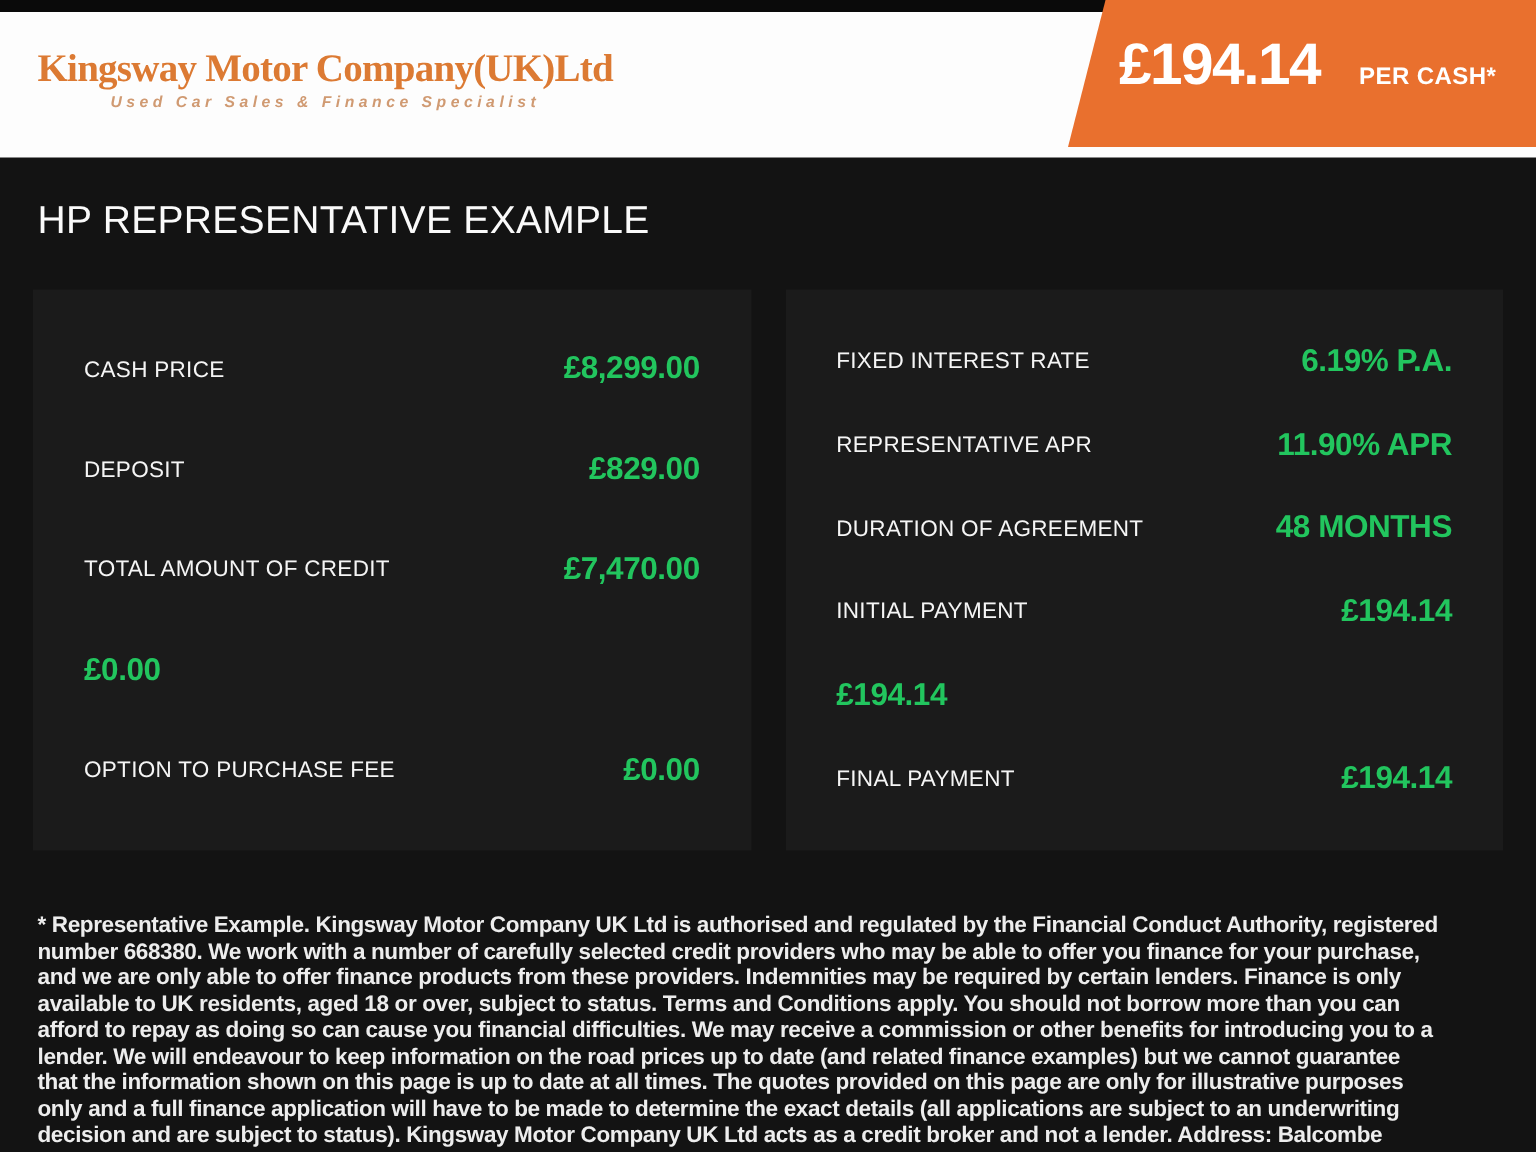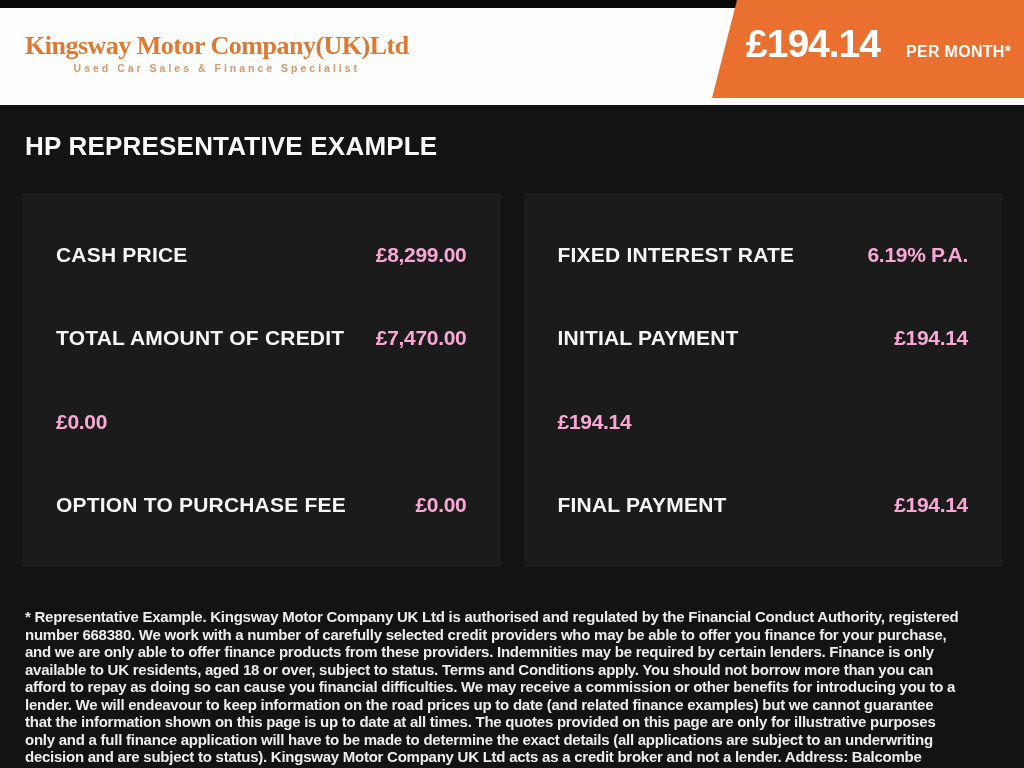--- a/index.html
+++ b/index.html
@@ -41,20 +41,21 @@
     white-space: nowrap;
     line-height: 1.1;
   }
   .logo-tagline {
     margin-top: 1px;
     font-size: 10.5px;
     font-weight: 700;
     color: #d09a72;
     letter-spacing: 3px;
     white-space: nowrap;
+    font-style: italic;
   }
   
   .price-badge {
     position: absolute;
     top: 0; right: 0;
     width: 344px; height: 98px;
     background: #e9702e;
     -webkit-clip-path: polygon(57px 0, 344px 0, 344px 98px, 32px 98px);
     clip-path: polygon(57px 0, 344px 0, 344px 98px, 32px 98px);
     display: flex;
@@ -72,21 +73,21 @@
     margin-left: 26px;
     font-size: 16px;
     font-weight: 700;
     letter-spacing: 0.3px;
   }
   
   .page-title {
     position: absolute;
     top: 131px; left: 25px;
     font-size: 26px;
-    font-weight: 700;
+    font-weight: 400;
     color: #fafafa;
     letter-spacing: 0.2px;
   }
   .panels {
     position: absolute;
     top: 193px; left: 22px;
     width: 980px;
     display: flex;
     gap: 23px;
   }
@@ -98,30 +99,30 @@
     display: flex;
     flex-direction: column;
   }
   .finance-row {
     flex: 1;
     display: flex;
     justify-content: space-between;
     align-items: center;
   }
   .finance-label {
-    font-size: 21px;
-    font-weight: 700;
+    font-size: 15px;
+    font-weight: 400;
     color: #f5f5f5;
     letter-spacing: 0.2px;
     white-space: nowrap;
   }
   .finance-value {
     font-size: 21px;
     font-weight: 700;
-    color: #f9a8d4;
+    color: #22c55e;
     letter-spacing: -0.3px;
     white-space: nowrap;
   }
   .disclaimer {
     position: absolute;
     top: 608px; left: 25px;
     width: 935px;
     font-size: 15px;
     font-weight: 700;
     letter-spacing: -0.25px;
@@ -138,51 +139,63 @@
 
   <header class="header">
     <div class="logo">
       <div class="logo-title">Kingsway Motor Company(UK)Ltd</div>
       <div class="logo-tagline">Used Car Sales &amp; Finance Specialist</div>
     </div>
   </header>
 
   <div class="price-badge">
     <span class="badge-amount">£194.14</span>
-    <span class="badge-period">PER MONTH*</span>
+    <span class="badge-period">PER CASH*</span>
   </div>
 
   <h1 class="page-title">HP REPRESENTATIVE EXAMPLE</h1>
 
   <div class="panels">
 
     <section class="panel">
       <div class="finance-row">
         <span class="finance-label">CASH PRICE</span>
         <span class="finance-value">£8,299.00</span>
       </div>
       <div class="finance-row">
+        <span class="finance-label">DEPOSIT</span>
+        <span class="finance-value">£829.00</span>
+      </div>
+      <div class="finance-row">
         <span class="finance-label">TOTAL AMOUNT OF CREDIT</span>
         <span class="finance-value">£7,470.00</span>
       </div>
       <div class="finance-row">
         <span class="finance-value">£0.00</span>
       </div>
       <div class="finance-row">
         <span class="finance-label">OPTION TO PURCHASE FEE</span>
         <span class="finance-value">£0.00</span>
       </div>
     </section>
 
     <section class="panel">
       <div class="finance-row">
         <span class="finance-label">FIXED INTEREST RATE</span>
         <span class="finance-value">6.19% P.A.</span>
       </div>
       <div class="finance-row">
+        <span class="finance-label">REPRESENTATIVE APR</span>
+        <span class="finance-value">11.90% APR</span>
+      </div>
+      <div class="finance-row">
+        <span class="finance-label">DURATION OF AGREEMENT</span>
+        <span class="finance-value">48 MONTHS</span>
+      </div>
+      <div class="finance-row">
         <span class="finance-label">INITIAL PAYMENT</span>
         <span class="finance-value">£194.14</span>
       </div>
       <div class="finance-row">
         <span class="finance-value">£194.14</span>
       </div>
       <div class="finance-row">
         <span class="finance-label">FINAL PAYMENT</span>
         <span class="finance-value">£194.14</span>
       </div>

